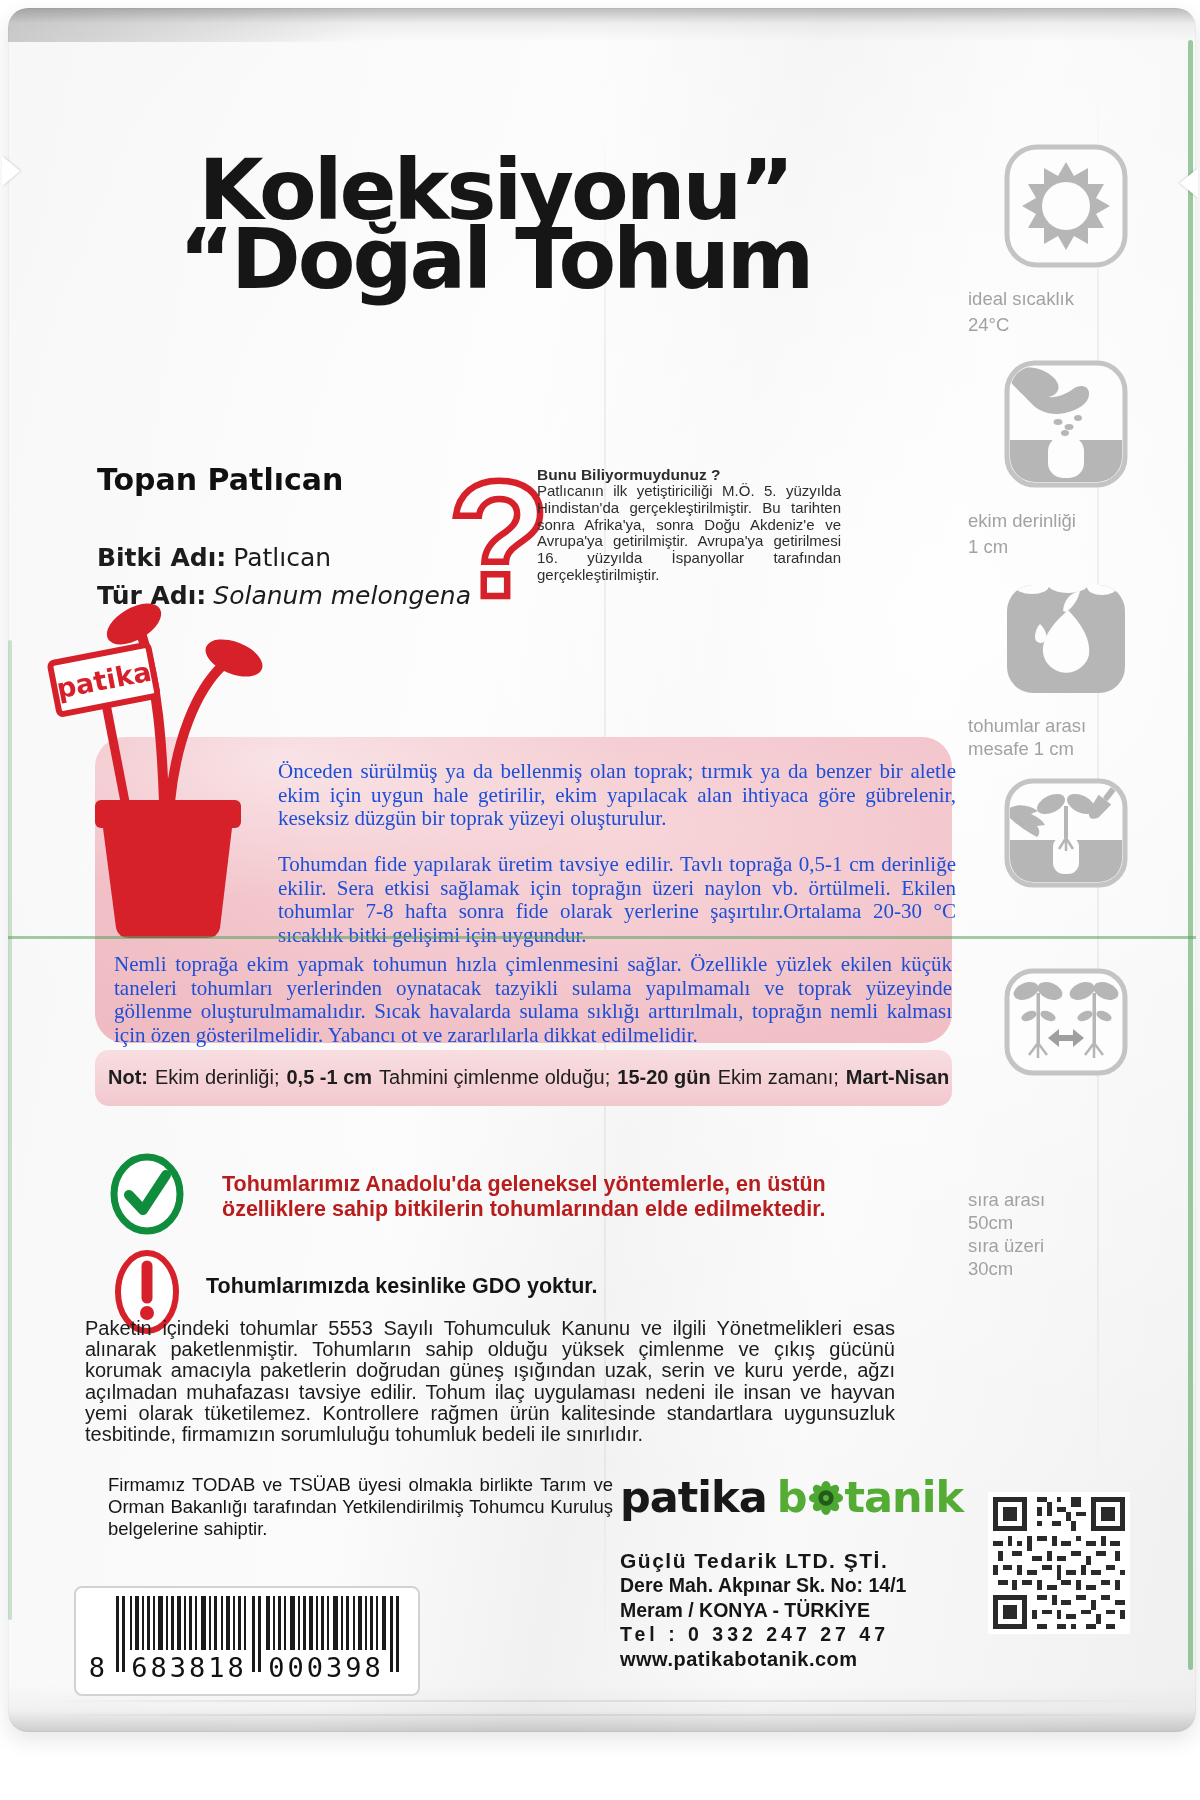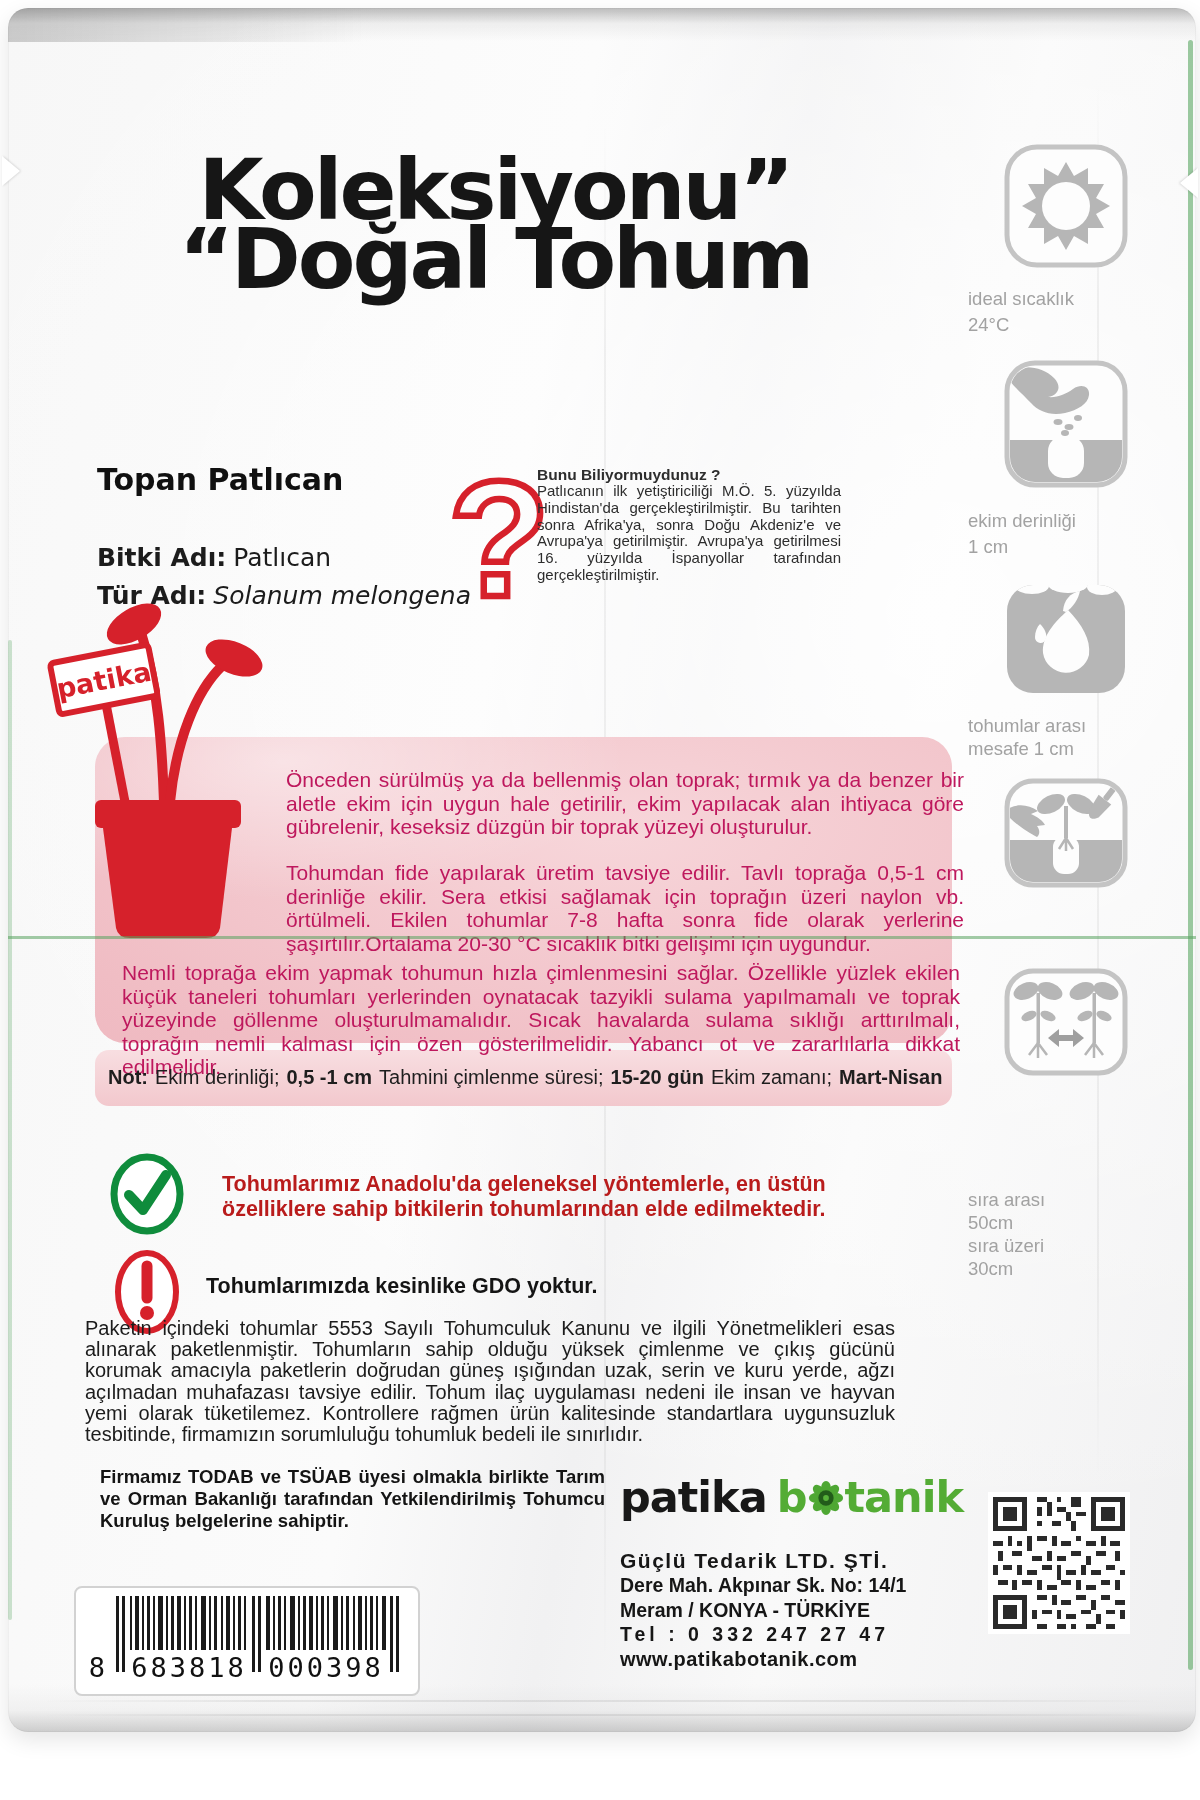--- a/index.html
+++ b/index.html
@@ -44,40 +44,40 @@
   .dyk{position:absolute;left:537px;top:466px;width:304px;color:#2d2d2d;z-index:2;}
   .dyk-title{font-size:15.5px;font-weight:bold;line-height:17px;}
   .dyk-body{margin:0;font-size:15px;line-height:16.8px;text-align:justify;}
 
   
   .pinkbox{position:absolute;left:95px;top:737px;width:857px;height:306px;border-radius:30px;z-index:1;
     background:radial-gradient(80% 90% at 22% 8%, rgba(255,255,255,.5), rgba(255,255,255,0) 50%),
                radial-gradient(130% 150% at 60% 30%, #f7d6da 0%, #f0bdc4 55%, #ecb0b9 100%);}
   .notebar{position:absolute;left:95px;top:1050px;width:857px;height:56px;border-radius:14px;z-index:1;
     background:linear-gradient(180deg,#f8dee1,#f2c8cd);}
-  .pp{position:absolute;margin:16px;font-size:21px;line-height:23.6px;text-align:justify;color:#be185d;z-index:4;}
+  .pp{position:absolute;margin:8px;font-size:21px;line-height:23.6px;text-align:justify;color:#1d4ed8;z-index:4;font-family:Liberation Serif, serif;}
   .p1{left:270px;top:752px;width:678px;}
   .p2{left:270px;top:845px;width:678px;}
   .p3{left:106px;top:945px;width:838px;}
   .noteline{position:absolute;left:108px;top:1066px;width:840px;font-size:20px;color:#1e1e1e;z-index:4;white-space:nowrap;}
   .noteline span{margin-right:7px;}
   .noteline .b{font-weight:bold;}
   .illus{position:absolute;left:46px;top:566px;z-index:3;}
 
   
   .ass-icon{position:absolute;z-index:2;}
   .check-text{position:absolute;left:206px;top:1156px;width:672px;font-size:21.5px;font-weight:bold;
     line-height:24.5px;color:#b91c1c;z-index:2;margin:16px;}
   .gdo-text{position:absolute;left:206px;top:1274px;font-size:21.5px;font-weight:bold;color:#141414;z-index:2;margin:0;}
 
   
   .legal{position:absolute;left:85px;top:1318px;width:810px;font-size:20px;line-height:21.2px;
     text-align:justify;color:#1c1c1c;z-index:2;margin:0;}
-  .membership{position:absolute;left:96px;top:1462px;width:505px;font-size:18.5px;font-weight:bold;
-    line-height:22px;text-align:justify;color:#141414;z-index:2;margin:4px;}
+  .membership{position:absolute;left:96px;top:1462px;width:505px;font-size:18.5px;font-weight:normal;
+    line-height:22px;text-align:justify;color:#141414;z-index:2;margin:12px;}
 
   
   .logo{position:absolute;left:620px;top:1472px;font-size:43px;font-weight:bold;letter-spacing:-1px;
     white-space:nowrap;z-index:2;font-family:"DejaVu Sans","Liberation Sans",sans-serif;}
   .lg-black{color:#181818;margin-right:10px;}
   .lg-green{color:#54ac35;}
   .lg-flower{display:inline-block;width:36px;height:36px;vertical-align:-4px;margin:0 1px;}
   .company{position:absolute;left:620px;top:1548px;color:#161616;z-index:2;}
   .co-name{font-size:21px;font-weight:bold;letter-spacing:1.5px;line-height:25px;}
   .co-addr{font-size:19.5px;font-weight:bold;line-height:24.6px;}
@@ -160,21 +160,21 @@
       <rect x="49" y="234" width="146" height="28" rx="6" fill="#d6212b"></rect>
       <path d="M57 262 H186 L174 362 Q172 372 160 372 H84 Q72 372 70 362 Z" fill="#d6212b"></path>
     </svg>
   </div>
 
   <p class="pp p1">Önceden sürülmüş ya da bellenmiş olan toprak; tırmık ya da benzer bir aletle ekim için uygun hale getirilir, ekim yapılacak alan ihtiyaca göre gübrelenir, keseksiz düzgün bir toprak yüzeyi oluşturulur.</p>
   <p class="pp p2">Tohumdan fide yapılarak üretim tavsiye edilir. Tavlı toprağa 0,5-1 cm derinliğe ekilir. Sera etkisi sağlamak için toprağın üzeri naylon vb. örtülmeli. Ekilen tohumlar 7-8 hafta sonra fide olarak yerlerine şaşırtılır.Ortalama 20-30 °C sıcaklık bitki gelişimi için uygundur.</p>
   <p class="pp p3">Nemli toprağa ekim yapmak tohumun hızla çimlenmesini sağlar. Özellikle yüzlek ekilen küçük taneleri tohumları yerlerinden oynatacak tazyikli sulama yapılmamalı ve toprak yüzeyinde göllenme oluşturulmamalıdır. Sıcak havalarda sulama sıklığı arttırılmalı, toprağın nemli kalması için özen gösterilmelidir. Yabancı ot ve zararlılarla dikkat edilmelidir.</p>
 
   <div class="noteline">
-    <span class="b">Not:</span><span>Ekim derinliği;</span><span class="b">0,5 -1 cm</span><span>Tahmini çimlenme süresi;</span><span class="b">15-20 gün</span><span>Ekim zamanı;</span><span class="b">Mart-Nisan</span>
+    <span class="b">Not:</span><span>Ekim derinliği;</span><span class="b">0,5 -1 cm</span><span>Tahmini çimlenme olduğu;</span><span class="b">15-20 gün</span><span>Ekim zamanı;</span><span class="b">Mart-Nisan</span>
   </div>
 
   <div class="ass-icon" style="left:106px;top:1150px;">
     <svg width="82" height="88" viewBox="0 0 82 88">
       <ellipse cx="41" cy="44" rx="33" ry="37" fill="#ffffff" stroke="#0f8c3c" stroke-width="7"></ellipse>
       <path d="M23 45 L37 60 L60 25" fill="none" stroke="#0f8c3c" stroke-width="10" stroke-linecap="round" stroke-linejoin="round"></path>
     </svg>
   </div>
   <p class="check-text">Tohumlarımız Anadolu'da geleneksel yöntemlerle, en üstün özelliklere sahip bitkilerin tohumlarından elde edilmektedir.</p>
 

